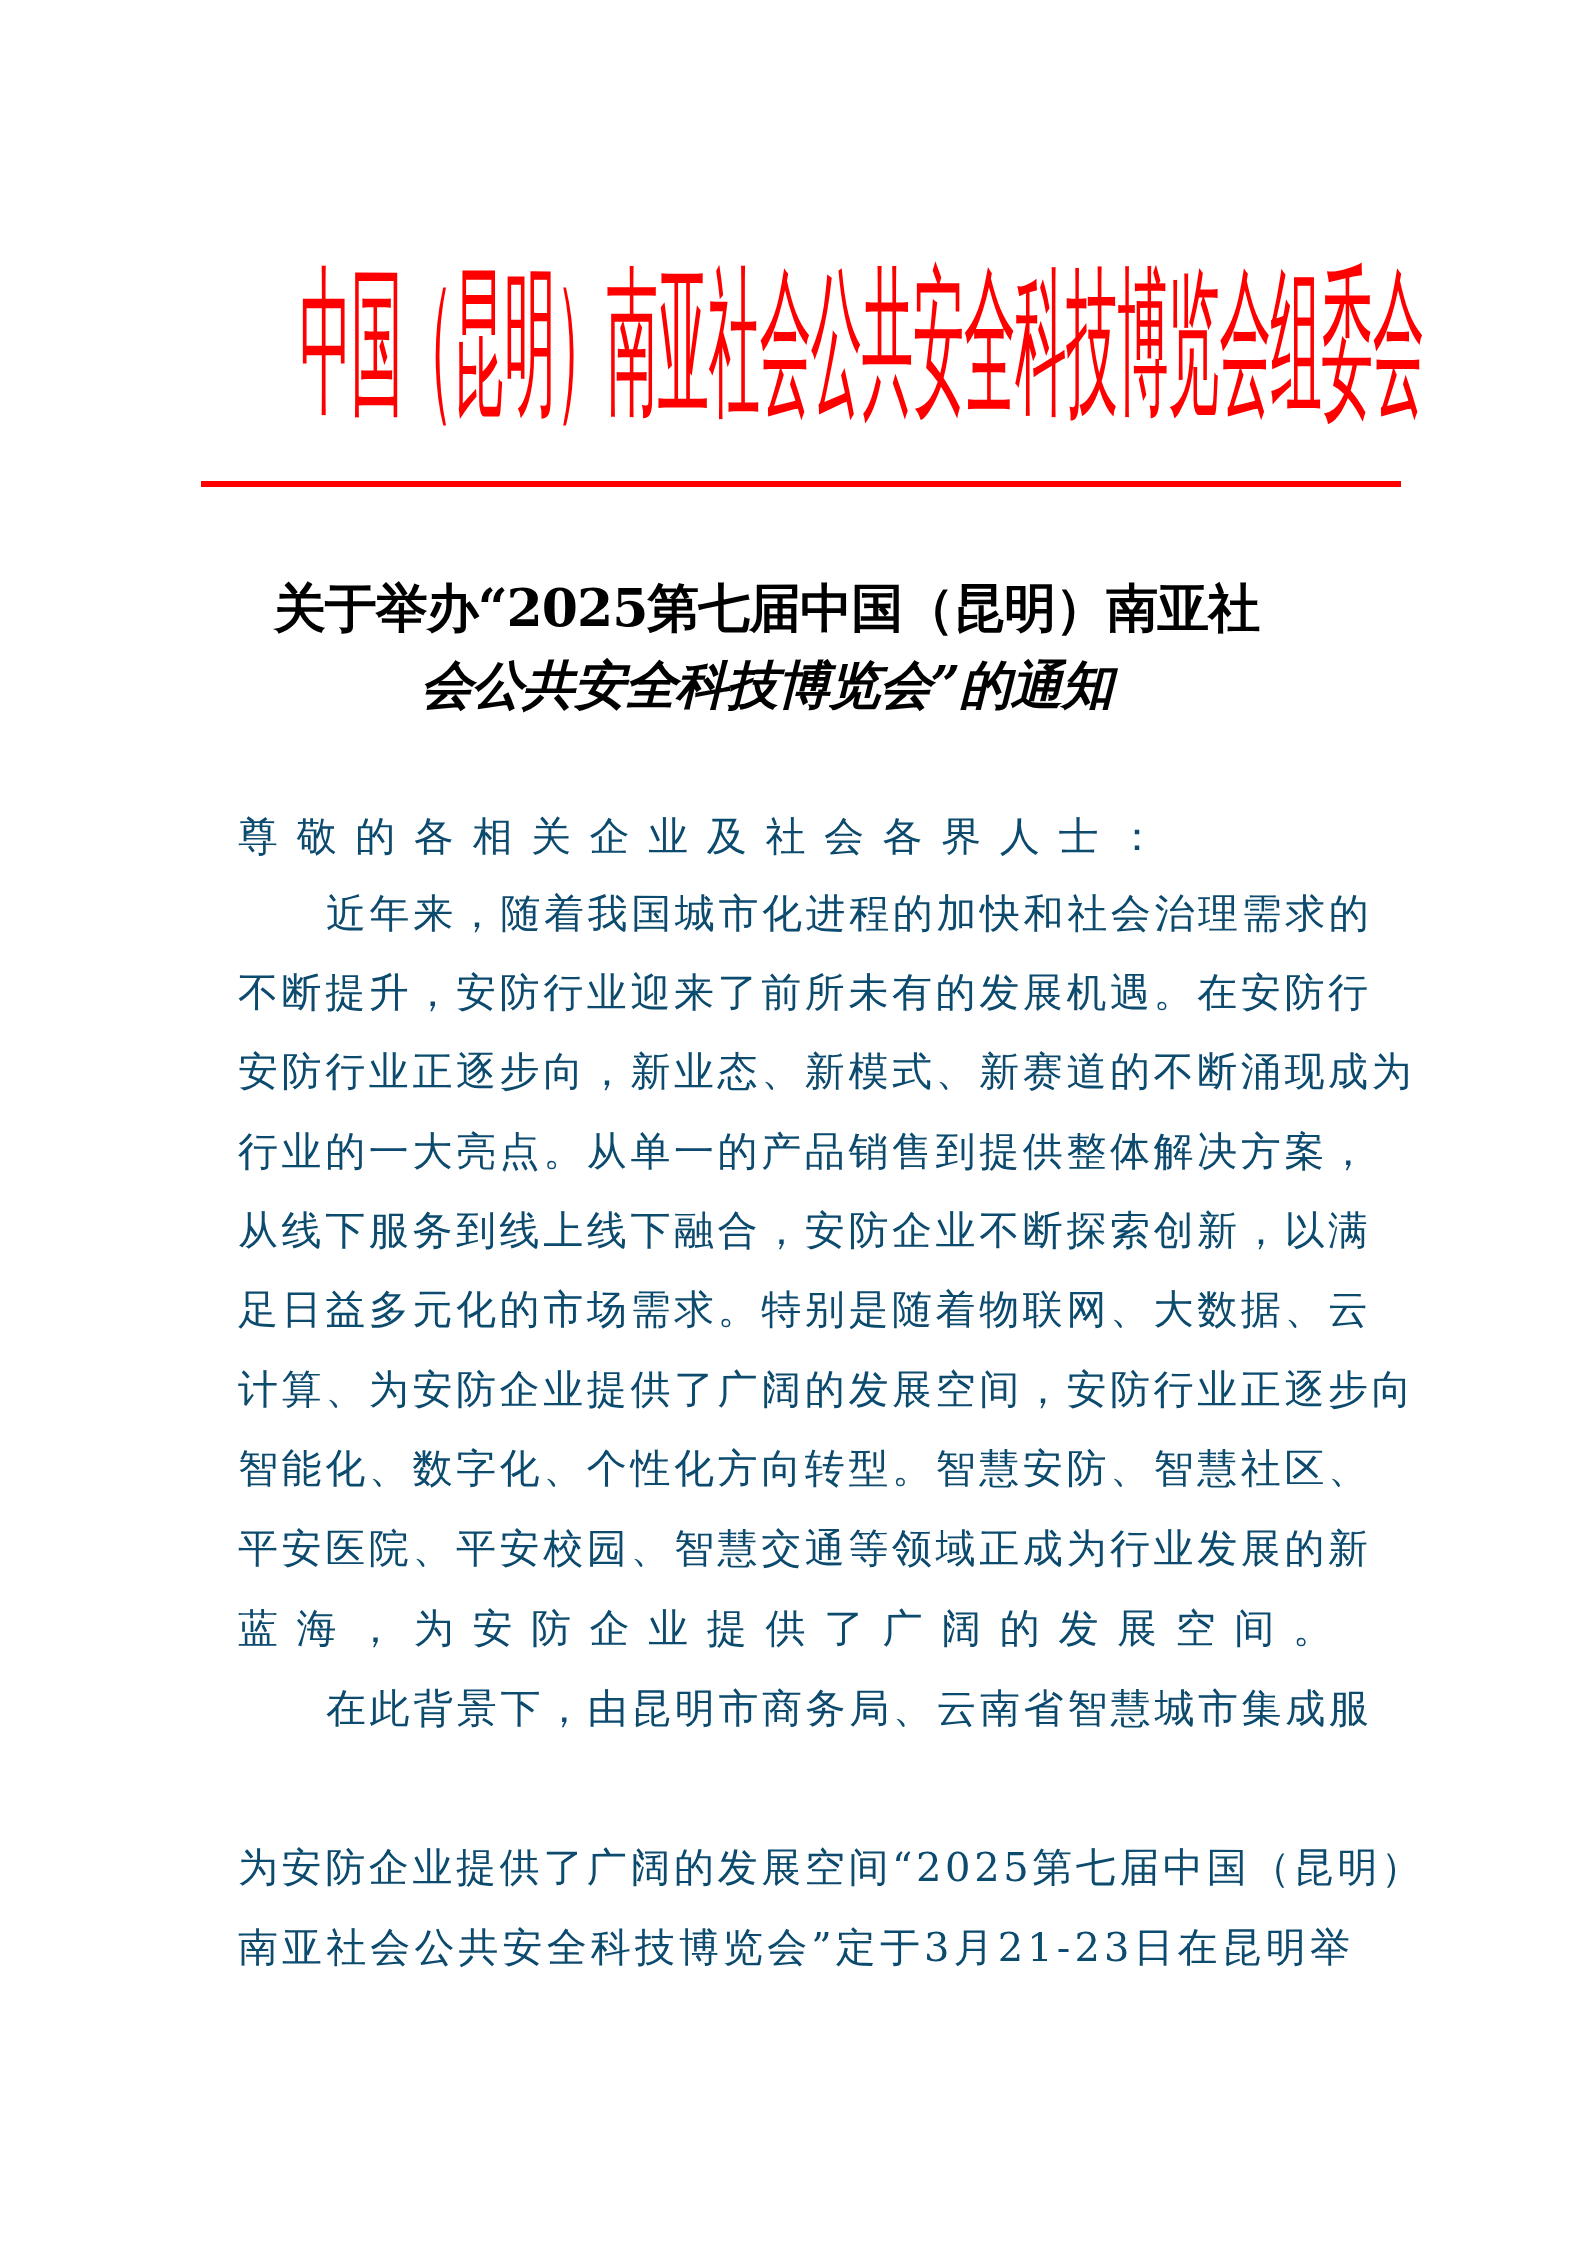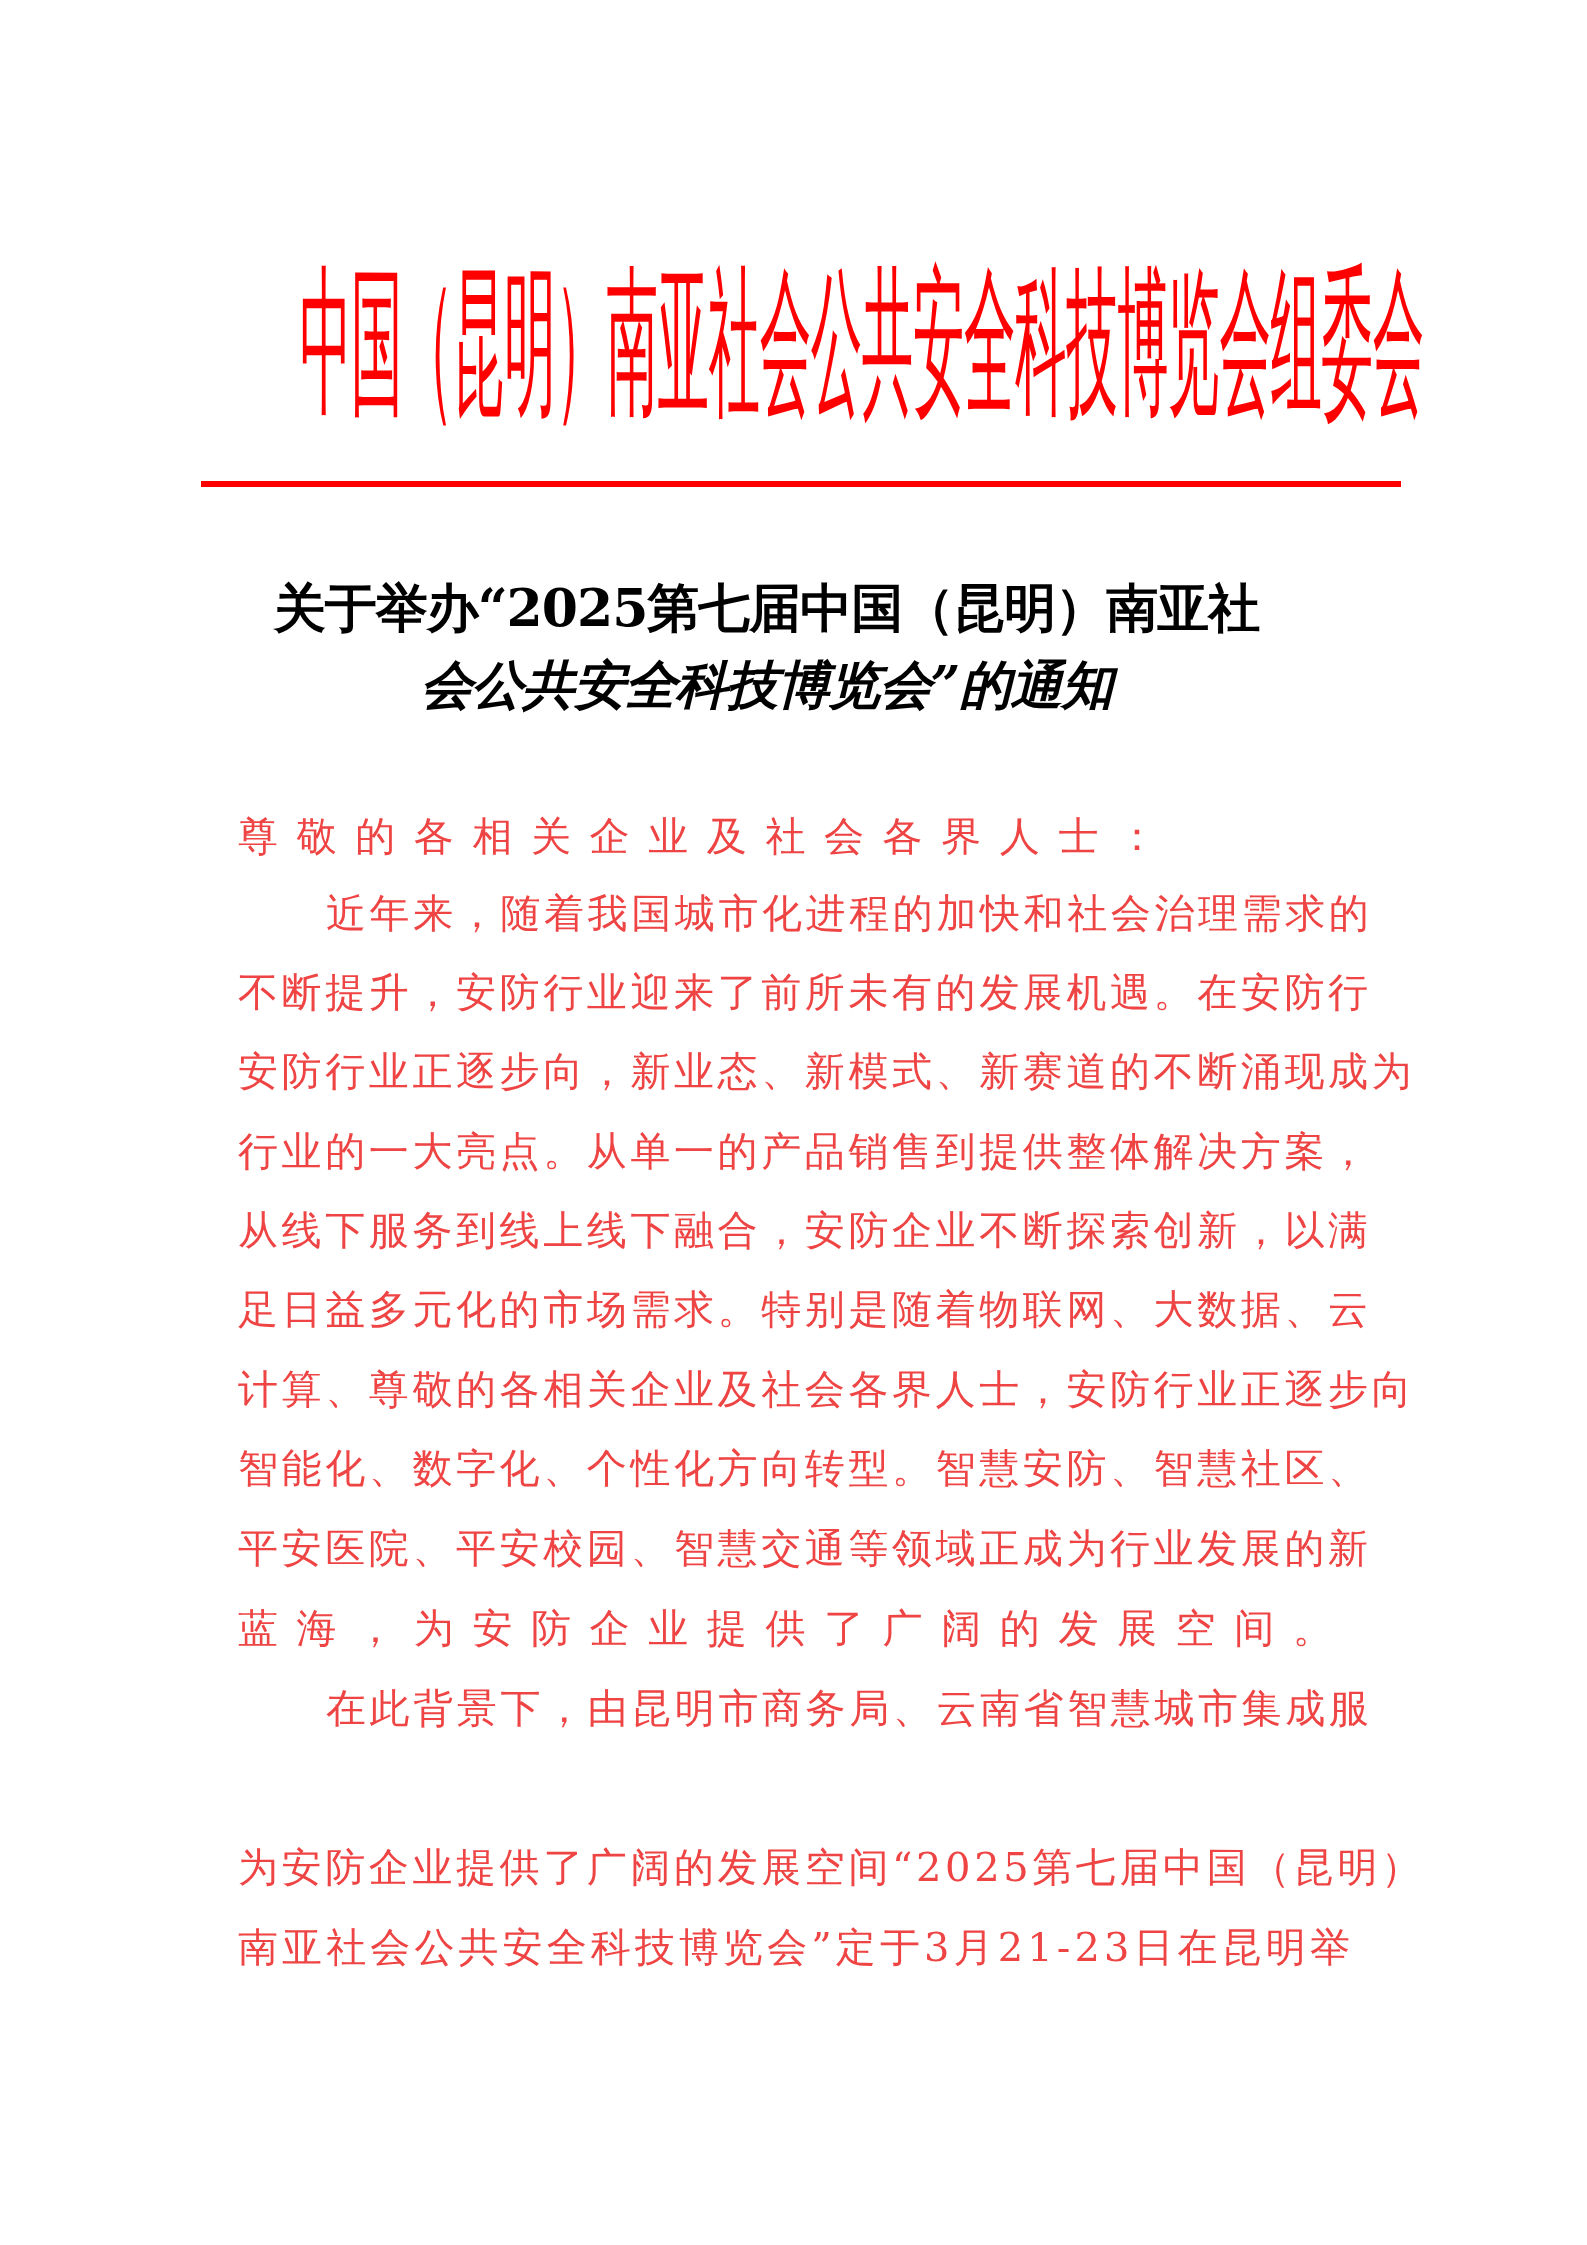--- a/index.html
+++ b/index.html
@@ -78,21 +78,21 @@
   .body-line {
     position: absolute;
     left: 238px;
     width: 1120px;
     height: 48px;
     font-family: "DejaVu Serif", "Liberation Serif", serif;
     font-size: 40px;
     line-height: 48px;
     letter-spacing: 18.6px;
     white-space: nowrap;
-    color: #ef4444;
+    color: #0c4a6e;
   }
   .indent { padding-left: 88px; }
 </style>
 </head>
 <body>
 
 <div class="page">
 
   <div class="letterhead">
     <div class="letterhead-text" id="letterhead-text" style="color: rgb(255, 0, 0);">
@@ -127,21 +127,21 @@
   <div class="title title-line-2">会公共安全科技博览会”的通知</div>
 
   <div class="body-line" style="top:812px;">尊敬的各相关企业及社会各界人士：</div>
 
   <div class="body-line indent" style="top: 889px; letter-spacing: 3.6px;">近年来，随着我国城市化进程的加快和社会治理需求的</div>
   <div class="body-line" style="top: 968px; letter-spacing: 3.6px;">不断提升，安防行业迎来了前所未有的发展机遇。在安防行</div>
   <div class="body-line" style="top: 1047px; letter-spacing: 3.6px;">安防行业正逐步向，新业态、新模式、新赛道的不断涌现成为</div>
   <div class="body-line" style="top: 1127px; letter-spacing: 3.6px;">行业的一大亮点。从单一的产品销售到提供整体解决方案，</div>
   <div class="body-line" style="top: 1206px; letter-spacing: 3.6px;">从线下服务到线上线下融合，安防企业不断探索创新，以满</div>
   <div class="body-line" style="top: 1285px; letter-spacing: 3.6px;">足日益多元化的市场需求。特别是随着物联网、大数据、云</div>
-  <div class="body-line" style="top: 1365px; letter-spacing: 3.6px;">计算、尊敬的各相关企业及社会各界人士，安防行业正逐步向</div>
+  <div class="body-line" style="top: 1365px; letter-spacing: 3.6px;">计算、为安防企业提供了广阔的发展空间，安防行业正逐步向</div>
   <div class="body-line" style="top: 1444px; letter-spacing: 3.6px;">智能化、数字化、个性化方向转型。智慧安防、智慧社区、</div>
   <div class="body-line" style="top: 1524px; letter-spacing: 3.6px;">平安医院、平安校园、智慧交通等领域正成为行业发展的新</div>
   <div class="body-line indent" style="top: 1684px; letter-spacing: 3.6px;">在此背景下，由昆明市商务局、云南省智慧城市集成服</div>
 
   <div class="body-line" style="top:1604px;">蓝海，为安防企业提供了广阔的发展空间。</div>
   <div class="body-line" style="top: 1843px; letter-spacing: 3.6px;" id="line-12">为安防企业提供了广阔的发展空间“2025第七届中国（昆明）</div>
   <div class="body-line" style="top: 1923px; letter-spacing: 4.1px;">南亚社会公共安全科技博览会”定于3月21-23日在昆明举</div>
 
 </div>
 

